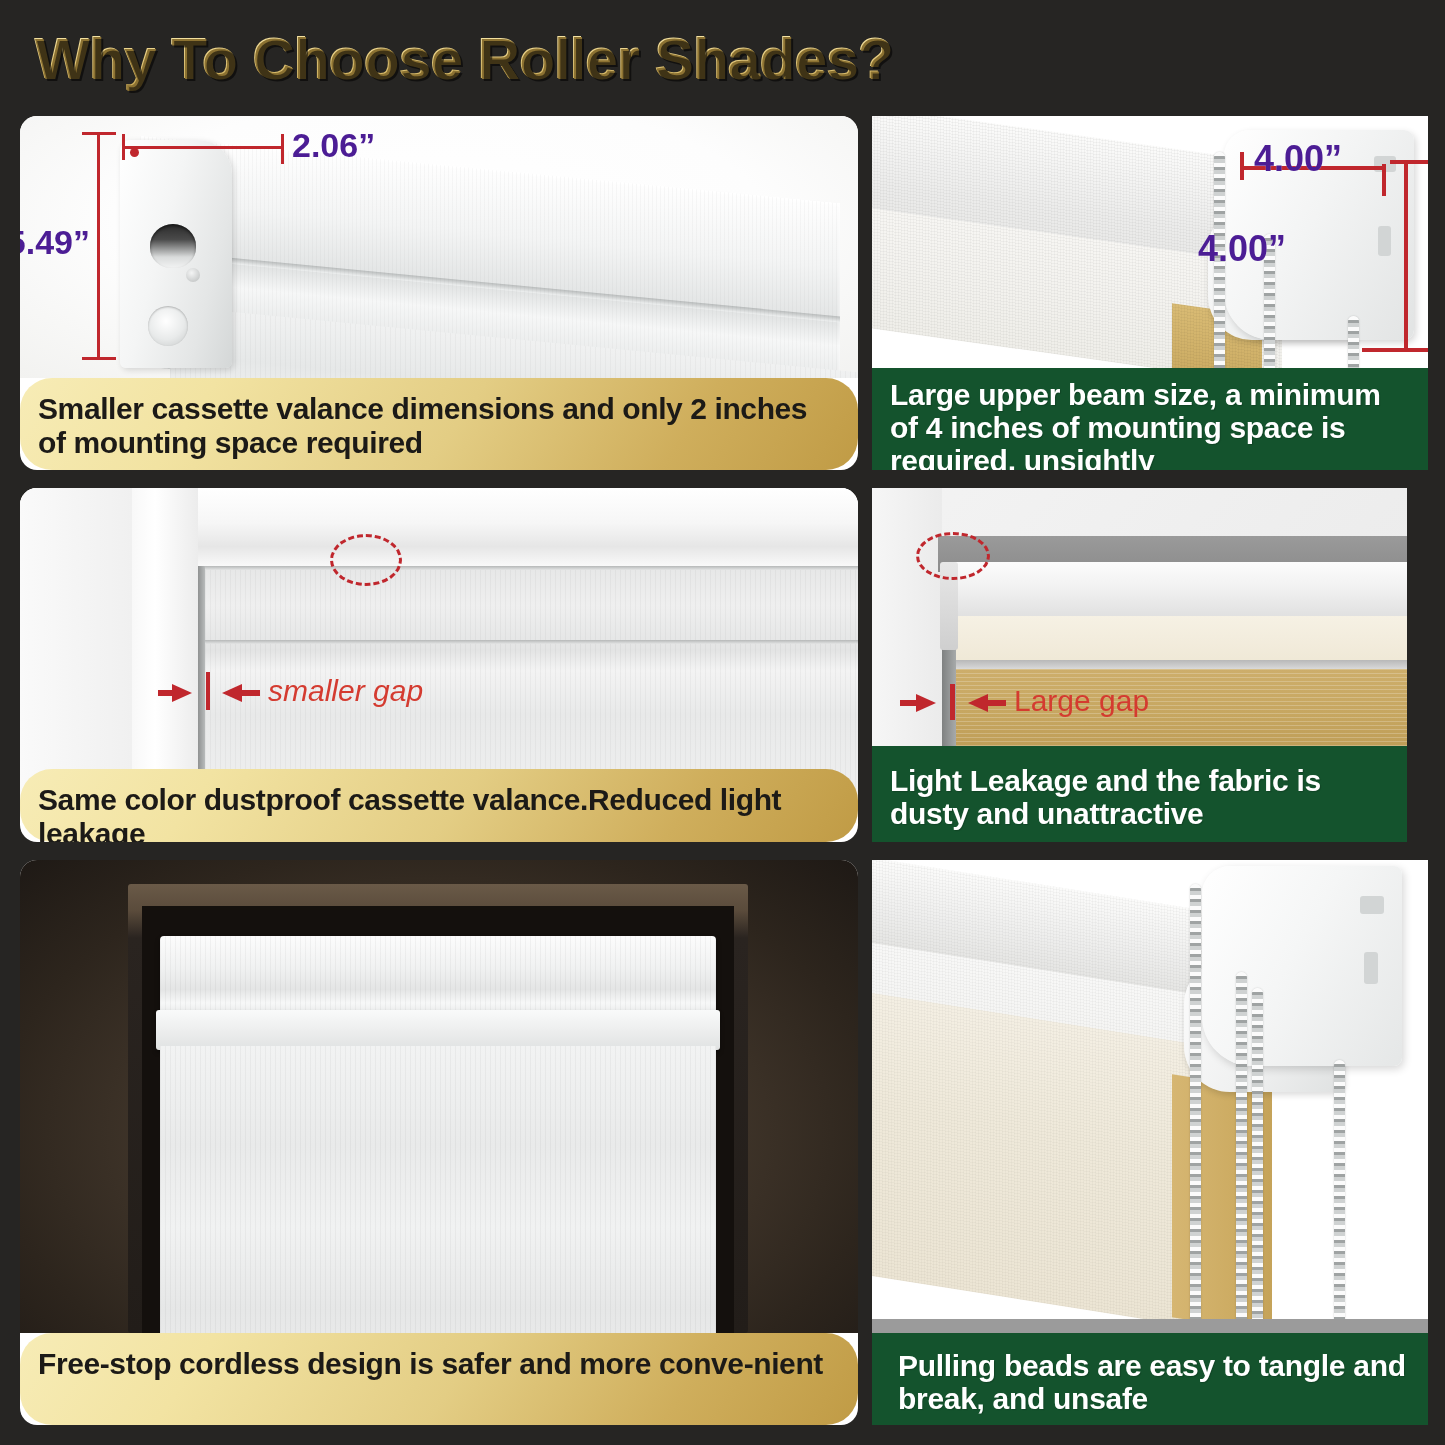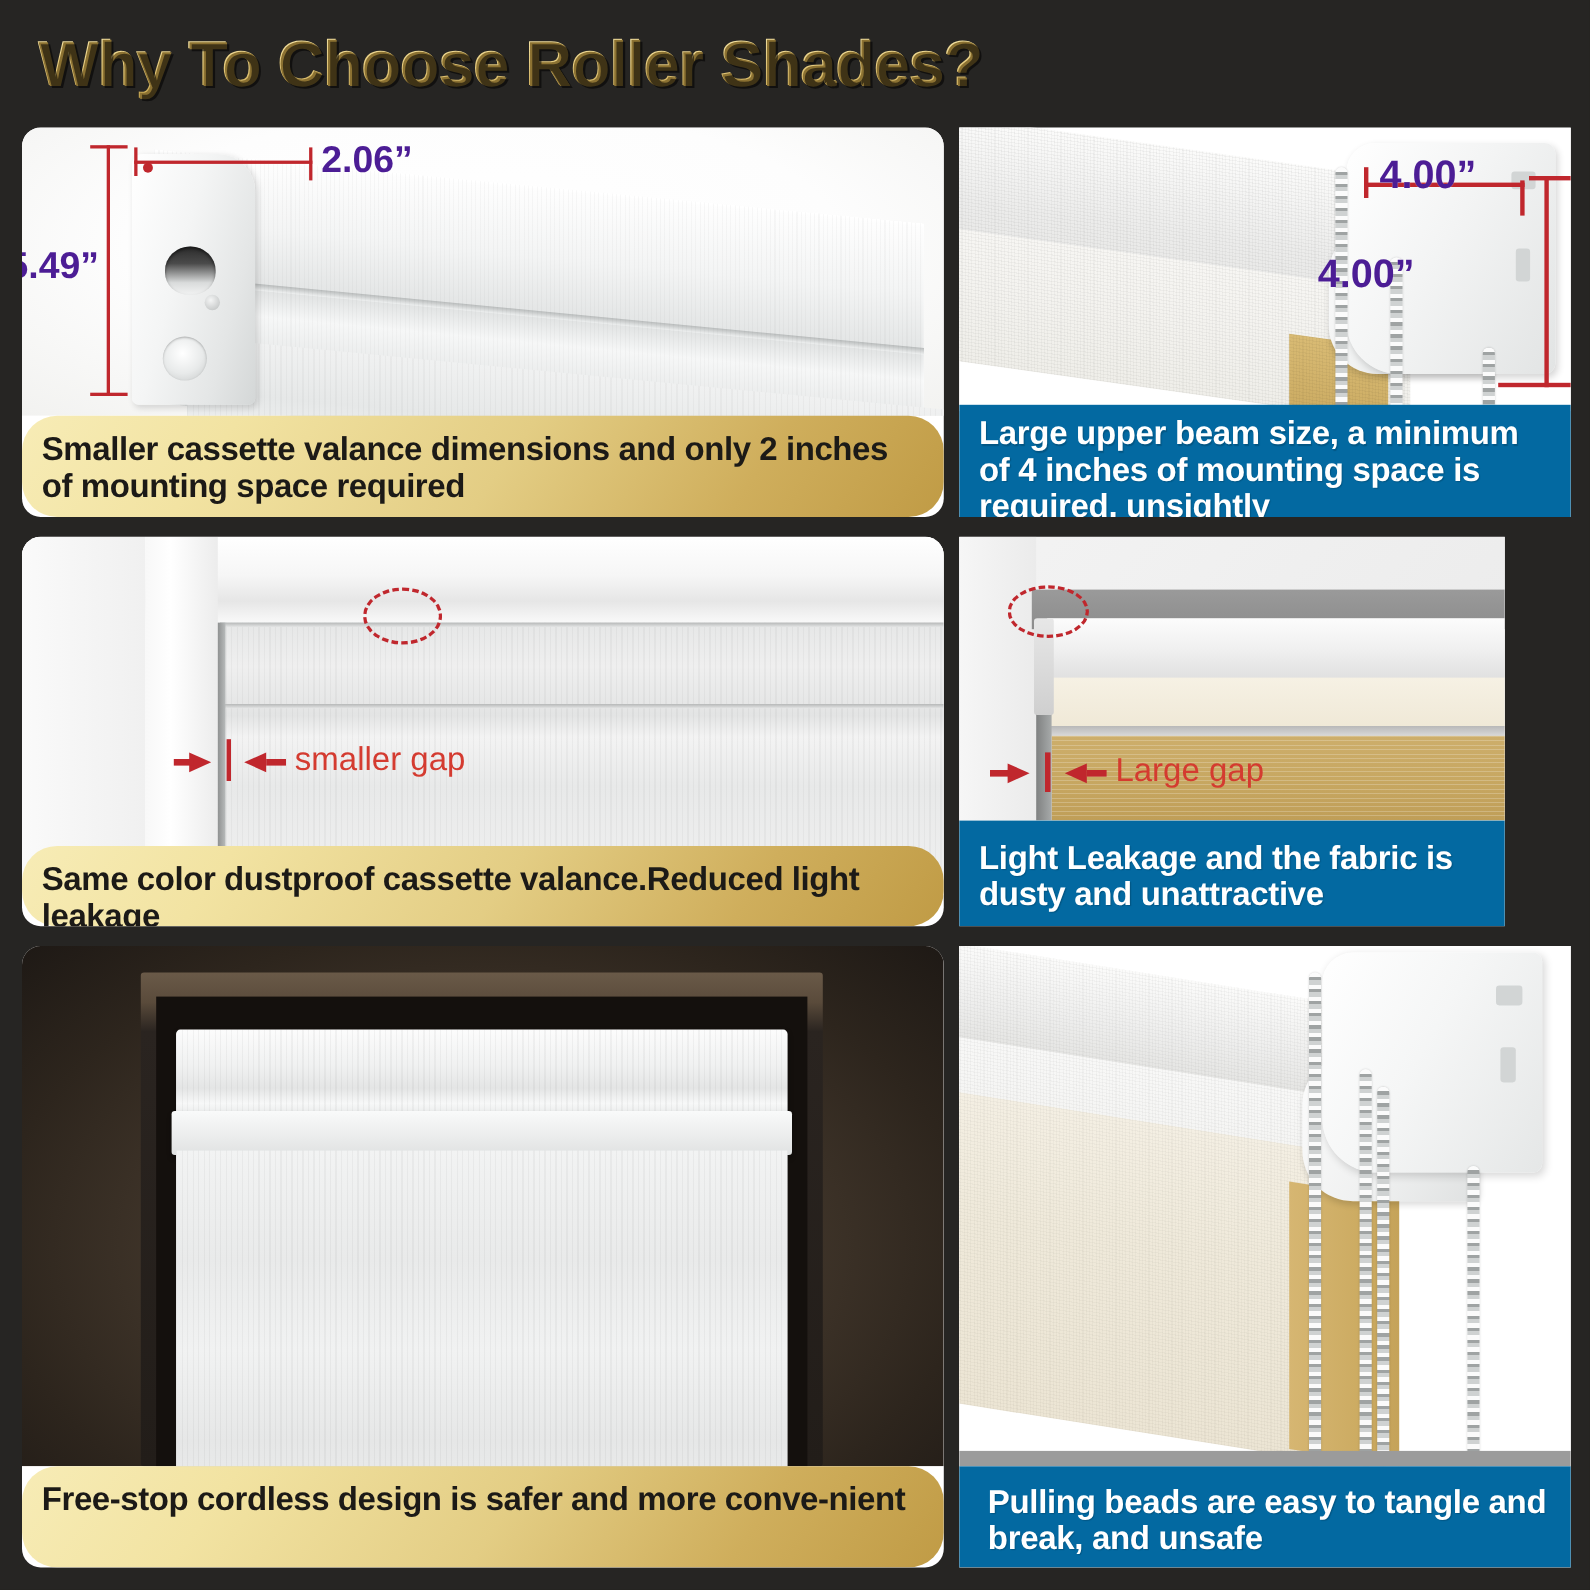--- a/index.html
+++ b/index.html
@@ -42,21 +42,21 @@
   }
   .cap.gold {
     background: linear-gradient(125deg,#f7ecb6 0%, #f2e3a2 22%, #e3cd84 52%, #cfae5c 78%, #c09b45 100%);
     color: #1c1a17;
     font-size: 30px; font-weight: bold; line-height: 1.12;
     letter-spacing: -0.4px;
     padding-bottom: 34px;
     border-radius: 32px;
   }
   .cap.grey {
-    background: #0369a1;
+    background: #14532d;
     color: #ffffff;
     font-size: 30px; font-weight: bold; line-height: 1.10;
     letter-spacing: -0.3px;
     text-shadow: 1px 1px 1px rgba(0,0,0,0.18);
   }
 
   
   .dimtext {
     position: absolute;
     color: #4c1d95; font-weight: bold;
@@ -355,21 +355,21 @@
 
       <div class="dimline" style="left:532px; top:44px; width:4px; height:192px;"></div>
       <div class="dimline" style="left:518px; top:44px; width:38px; height:4px;"></div>
       <div class="dimline" style="left:490px; top:232px; width:66px; height:4px;"></div>
       <div class="dimtext" style="left:326px; top:112px; font-size:36px;">4.00”</div>
     </div>
     <div class="cap grey" style="height:102px; padding-top:10px;">Large upper beam size, a minimum of 4 inches of mounting space is required, unsightly</div>
   </div>
 
   <div class="panel left" style="left:20px; top:488px; width:838px; height:354px;">
-    <div class="photo" style="height:326px;">
+    <div class="photo" style="height:326px;font-style:italic;">
       <div class="p3bg"></div>
       <div class="p3-wallL"></div>
       <div class="p3-frame"></div>
       <div class="p3-frameL"></div>
       <div class="p3-shade"></div>
       <div class="p3-seam" style="top:78px;"></div>
       <div class="p3-seam" style="top:152px;"></div>
       <div class="p3-gapbar"></div>
 
       <div class="dashcircle" style="left:310px; top:46px; width:72px; height:52px;"></div>
@@ -381,21 +381,21 @@
       <div style="position:absolute; left:138px; top:202px; width:18px; height:6px; background:#c0272d;"></div>
       <div style="position:absolute; left:202px; top:196px; width:0; height:0;
                   border-top:9px solid transparent; border-bottom:9px solid transparent;
                   border-right:20px solid #c0272d;"></div>
       <div style="position:absolute; left:222px; top:202px; width:18px; height:6px; background:#c0272d;"></div>
       <div class="redlabel" style="left:248px; top:186px;">smaller gap</div>
     </div>
     <div class="cap gold" style="height:73px;">Same color dustproof cassette valance.Reduced light leakage</div>
   </div>
 
-  <div class="panel right" style="left:872px; top:488px; width:496px; height:354px;">
+  <div class="panel right" style="left:872px; top:488px; width:535px; height:354px;">
     <div class="photo" style="height:258px;">
       <div class="p4bg"></div>
       <div class="p4-wall"></div>
       <div class="p4-darkband"></div>
       <div class="p4-beam"></div>
       <div class="p4-cream"></div>
       <div class="p4-rail"></div>
       <div class="p4-tan"></div>
       <div class="p4-gapbar"></div>
       <div class="p4-clip"></div>

